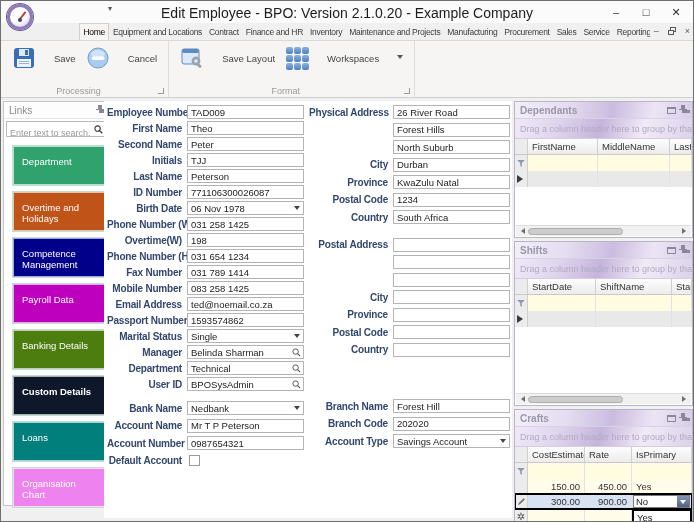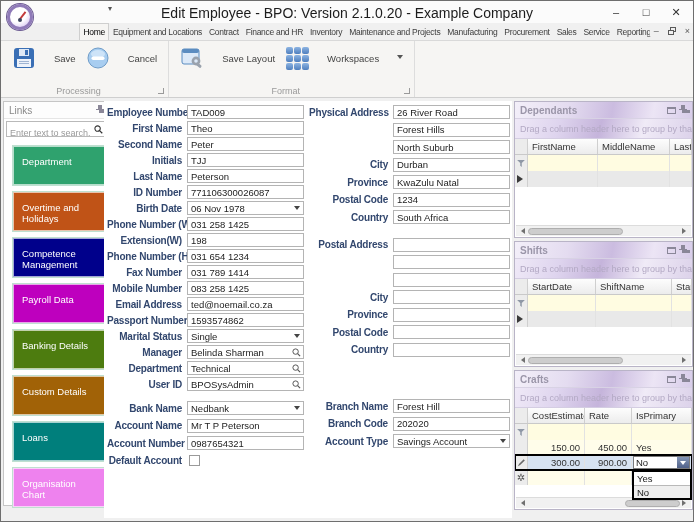--- a/index.html
+++ b/index.html
@@ -70,21 +70,21 @@
   .fld.dd,.fld.lk{padding-right:13px;}
   .dda{position:absolute;right:0;top:0;bottom:0;width:12px;display:flex;align-items:center;justify-content:center;}
   .dda::before{content:'';width:0;height:0;border:3px solid transparent;border-top:4px solid #444;margin-top:3px;}
   .lkbtn{position:absolute;right:1px;top:1px;bottom:1px;width:11px;display:flex;align-items:center;justify-content:center;}
   .spacer8{height:8px;} .spacer10{height:10px;} .spacer39{height:39px;}
   .chk{width:11px;height:11px;border:1px solid #9a9a9a;background:#fff;margin-left:2px;}
 
   
   .rightcol{position:absolute;left:513px;top:100px;width:179px;}
   .panel{position:relative;background:#fff;border:1px solid #b9b4c7;margin-bottom:3px;overflow:hidden;}
-  .p-dep{height:137px;} .p-shift{height:126px;} .p-craft{height:140px;}
+  .p-dep{height:137px;} .p-shift{height:165px;} .p-craft{height:140px;}
   .phead{height:17px;display:flex;align-items:center;gap:3px;padding:0 5px;border-bottom:1px solid #d8d2e4;
     background:linear-gradient(100deg,#f3eff9 0%,#e4dcf0 30%,#cbbce0 55%,#ece5f5 78%,#d8cde9 100%);}
   .ptitle{flex:1;font-size:10px;font-weight:bold;color:#9b96a9;}
   .pmax{width:9px;height:7px;border:1px solid #8a8798;border-top:2px solid #8a8798;}
   .phint{height:20px;line-height:20px;padding:0 5px;font-size:9px;color:#b3a9c4;white-space:nowrap;overflow:hidden;border-bottom:1px solid #d4cde2;
     background:linear-gradient(105deg,#efe9f7 0%,#ded4ee 25%,#c5b4db 48%,#f0ebf7 72%,#dcd2ea 100%);}
   .ghead{display:flex;height:16px;background:linear-gradient(#fdfdfd,#ececec);border-bottom:1px solid #c9c9c9;}
   .ghead .gcell{font-size:9.5px;color:#333;border-right:1px solid #cfcfcf;}
   .gind{width:13px;flex:0 0 13px;background:#ececec;border-right:1px solid #cfcfcf;display:flex;align-items:center;justify-content:center;}
   .gcell{padding:2px 4px 0 4px;overflow:hidden;white-space:nowrap;font-size:9.5px;color:#333;border-right:1px solid #e2e2e2;}
@@ -224,21 +224,21 @@
           <circle cx="4" cy="4" r="3" fill="none" stroke="#333" stroke-width="1.2"></circle>
           <line x1="6.2" y1="6.2" x2="9.2" y2="9.2" stroke="#333" stroke-width="1.4"></line>
         </svg>
     </div>
     <div class="link-items">
       <div class="link-btn" style="background: rgb(47, 162, 110);">Department</div>
       <div class="link-btn" style="background: rgb(192, 83, 23);">Overtime and Holidays</div>
       <div class="link-btn" style="background: rgb(0, 0, 139);">Competence Management</div>
       <div class="link-btn" style="background: rgb(190, 0, 190);">Payroll Data</div>
       <div class="link-btn" style="background: #4d7c0f;">Banking Details</div>
-      <div class="link-btn" style="background: #a16207;">Custom Details</div>
+      <div class="link-btn" style="background: #0f172a; font-weight: bold;">Custom Details</div>
       <div class="link-btn" style="background: rgb(0, 127, 124);">Loans</div>
       <div class="link-btn" style="background: rgb(238, 130, 238);">Organisation Chart</div>
     </div>
   </div>
 
   <div class="formarea">
 
     <div class="fcol col-left">
       <div class="frow">
           <span class="flabel">Employee Number</span>
@@ -283,21 +283,21 @@
             <span class="dda"></span>
           </span>
         </div>
       <div class="frow">
           <span class="flabel">Phone Number (W)</span>
           <span class="fld">
             <i>031 258 1425</i>
           </span>
         </div>
       <div class="frow">
-          <span class="flabel">Extension(W)</span>
+          <span class="flabel">Overtime(W)</span>
           <span class="fld">
             <i>198</i>
           </span>
         </div>
       <div class="frow">
           <span class="flabel">Phone Number (H)</span>
           <span class="fld">
             <i>031 654 1234</i>
           </span>
         </div>

